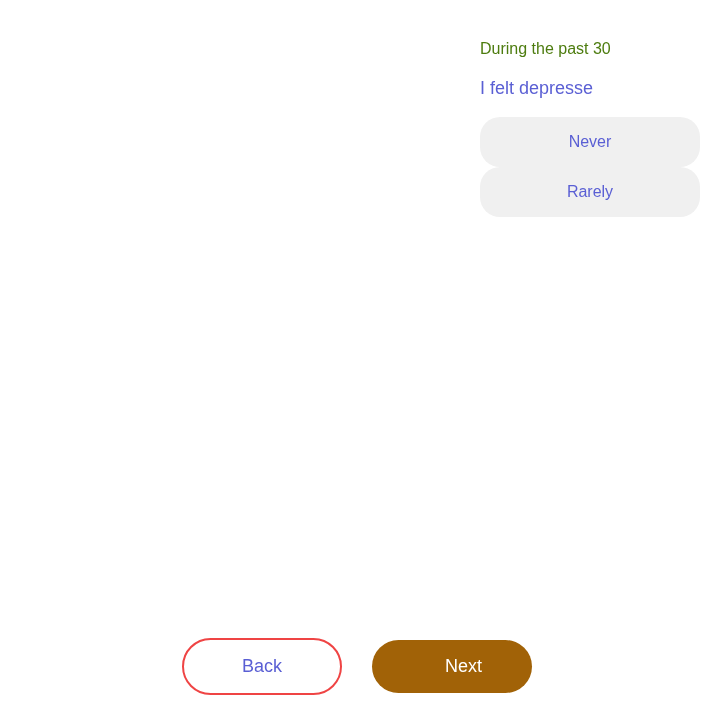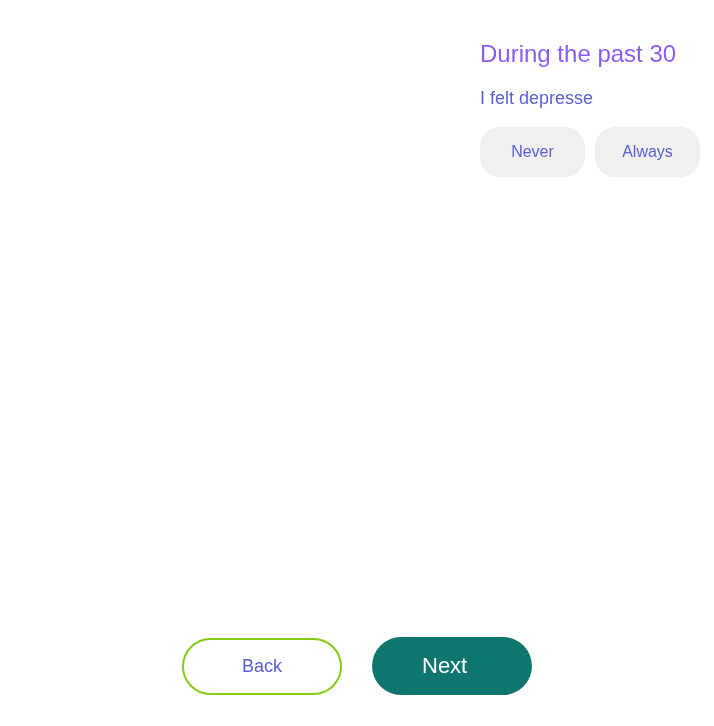--- a/index.html
+++ b/index.html
@@ -40,40 +40,40 @@
       flex: 1;
       padding-top: 20px;
       padding-right: 0px;
       display: flex;
       flex-direction: column;
       align-items: flex-start;
       overflow: hidden;
     }
 
     .question-header {
-      color: #8b5cf6;
-      font-size: 24px;
+      color: #4d7c0f;
+      font-size: 16px;
       font-weight: 500;
       margin-bottom: 20px;
       padding-top: 20px;
       white-space: nowrap;
     }
 
     .question-subtitle {
       color: #5a5fd4;
       font-size: 18px;
       font-weight: 500;
       margin-bottom: 18px;
       white-space: nowrap;
     }
 
     .options-list {
       display: flex;
-      flex-direction: row;
-      gap: 10px;
+      flex-direction: column;
+      gap: 0;
       width: 220px;
     }
 
     .option-button {
       background: #f0f0f0;
       border: none;
       border-radius: 20px;
       padding: 16px 24px;
       text-align: center;
       color: #5a5fd4;
@@ -88,57 +88,57 @@
       height: 100px;
       display: flex;
       align-items: center;
       justify-content: center;
       gap: 30px;
       padding-bottom: 20px;
     }
 
     .back-button {
       background: #ffffff;
-      border: 2px solid #84cc16;
+      border: 2px solid #ef4444;
       border-radius: 30px;
       padding: 16px 50px;
       color: #5a5fd4;
       font-size: 18px;
       font-weight: 500;
       cursor: pointer;
       min-width: 160px;
       text-align: center;
     }
 
     .next-button {
-      background: #0f766e;
+      background: #a16207;
       border: none;
       border-radius: 30px;
       padding: 16px 50px;
       color: #ffffff;
-      font-size: 22px;
+      font-size: 18px;
       font-weight: 500;
       cursor: pointer;
       min-width: 160px;
-      text-align: left;
+      text-align: right;
     }
   </style>
 </head>
 <body>
 
 <div class="page-container">
   <div class="content-area">
     <div class="left-panel">
     </div>
     <div class="right-panel">
       <div class="question-header">During the past 30</div>
       <div class="question-subtitle">I felt depresse</div>
       <div class="options-list">
         <button class="option-button">Never</button>
-        <button class="option-button">Always</button>
+        <button class="option-button">Rarely</button>
       </div>
     </div>
   </div>
   <div class="footer-area">
     <button class="back-button">Back</button>
     <button class="next-button">Next</button>
   </div>
 </div>
 
 </body></html>

